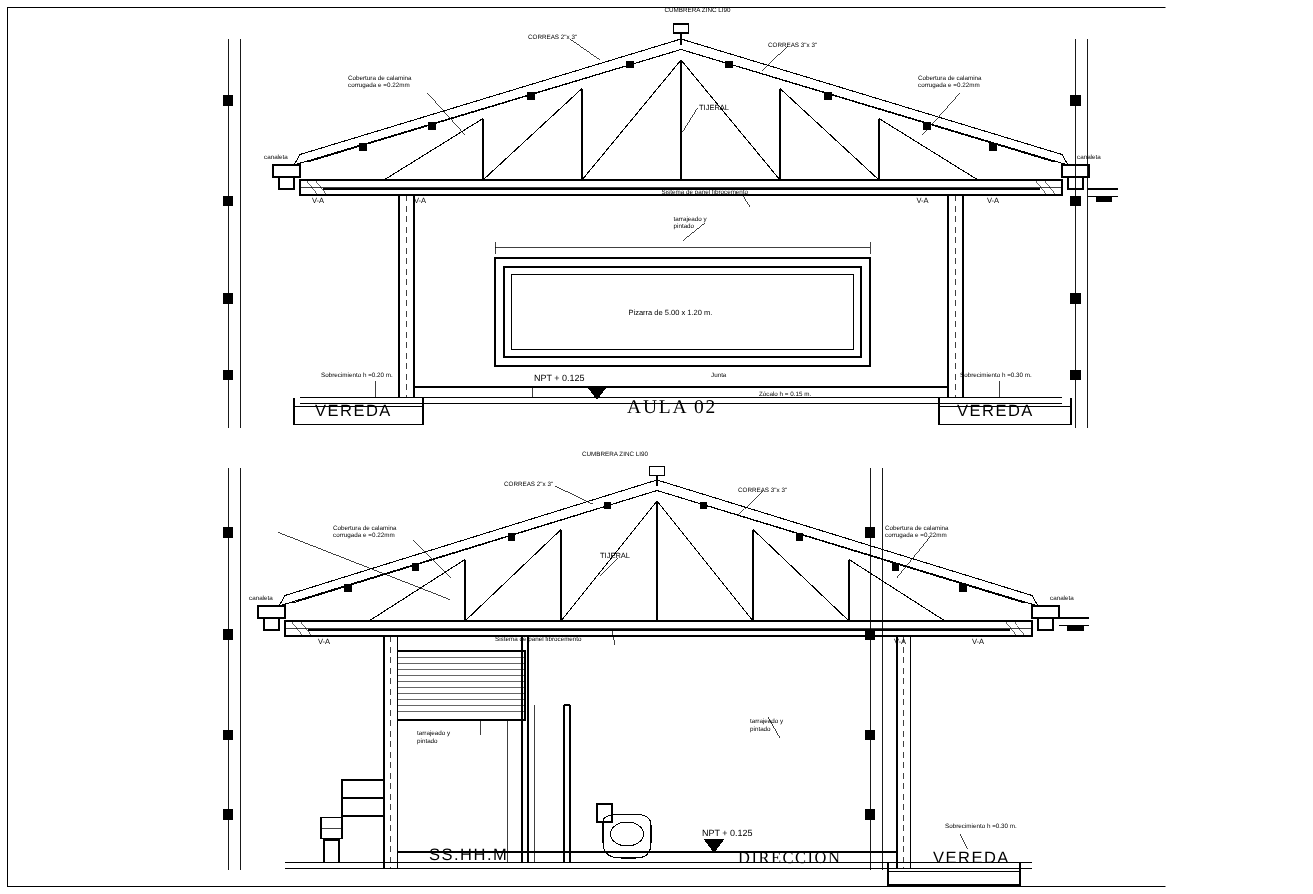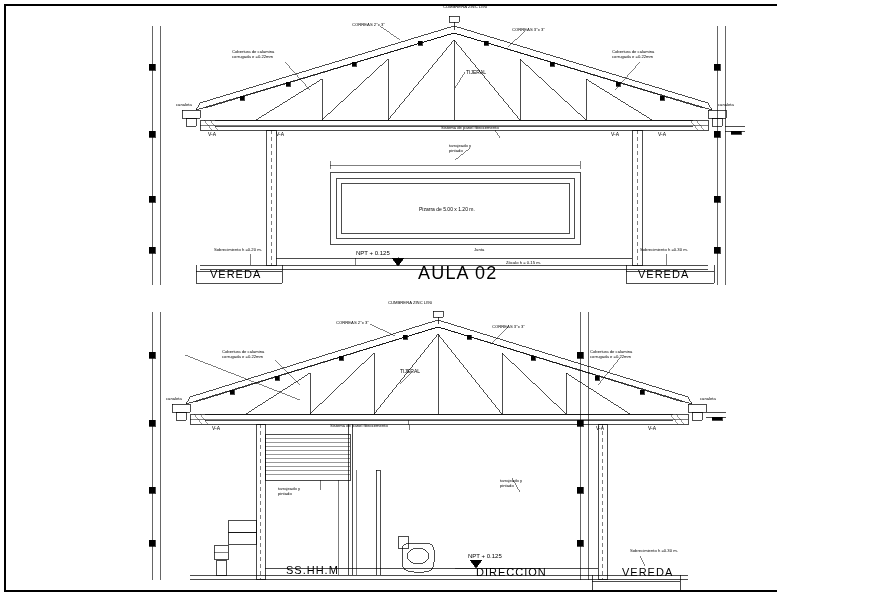--- a/index.html
+++ b/index.html
@@ -3,21 +3,21 @@
 <meta charset="utf-8">
 <style>
   html,body{margin:0;padding:0;background:#ffffff;}
   body{width:875px;height:596px;font-family:"Liberation Sans",sans-serif;color:#000;}
   #sheet{position:relative;width:777px;height:596px;overflow:hidden;background:#fff;}
   svg{position:absolute;top:0;left:0;}
   .lbl{position:absolute;font-family:"Liberation Sans",sans-serif;color:#000;white-space:nowrap;}
   .t4{font-size:4.2px;}
   .t5{font-size:5px;}
   .t6{font-size:6px;}
-  .big{font-size:18px;letter-spacing:1.2px;}
+  .big{font-size:13px;letter-spacing:1.2px;font-family:Liberation Serif, serif;}
   .big2{font-size:11px;letter-spacing:1px;}
 </style>
 </head>
 <body>
 
 <div id="sheet">
 
 <svg width="875" height="596" viewBox="0 0 875 596">
   <g stroke="#000" fill="none" stroke-width="0.7" shape-rendering="crispEdges">
 
@@ -284,16 +284,16 @@
 <div class="lbl t5" style="left:596px;top:425px;">V-A</div>
 <div class="lbl t5" style="left:648px;top:425px;">V-A</div>
 <div class="lbl t4" style="left:330px;top:423px;">Sistema de panel fibrocemento</div>
 <div class="lbl t4" style="left:278px;top:486px;white-space:pre;">tarrajeado y
 pintado</div>
 <div class="lbl t4" style="left:500px;top:478px;white-space:pre;">tarrajeado y
 pintado</div>
 <div class="lbl t6" style="left:468px;top:553px;">NPT + 0.125</div>
 <div class="lbl t4" style="left:630px;top:548px;">Sobrecimiento h =0.30 m.</div>
 <div class="lbl big2" style="left:286px;top:564px;">SS.HH.M</div>
-<div class="lbl big2" style="left:476px;top:566px;">DIRECCION</div>
+<div class="lbl big2" style="left:492px;top:566px;font-family:Liberation Serif, serif;">DIRECCION</div>
 <div class="lbl big2" style="left:622px;top:566px;">VEREDA</div>
 
 </div>
 
 </body></html>

